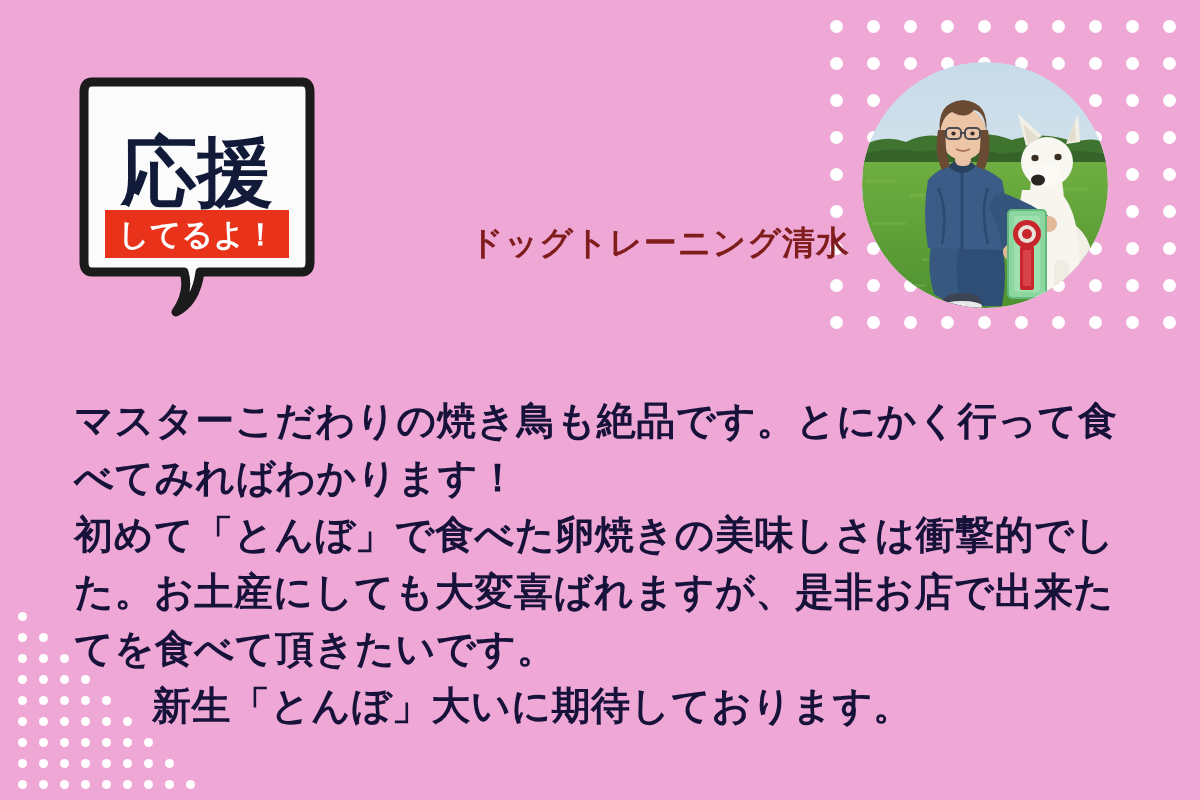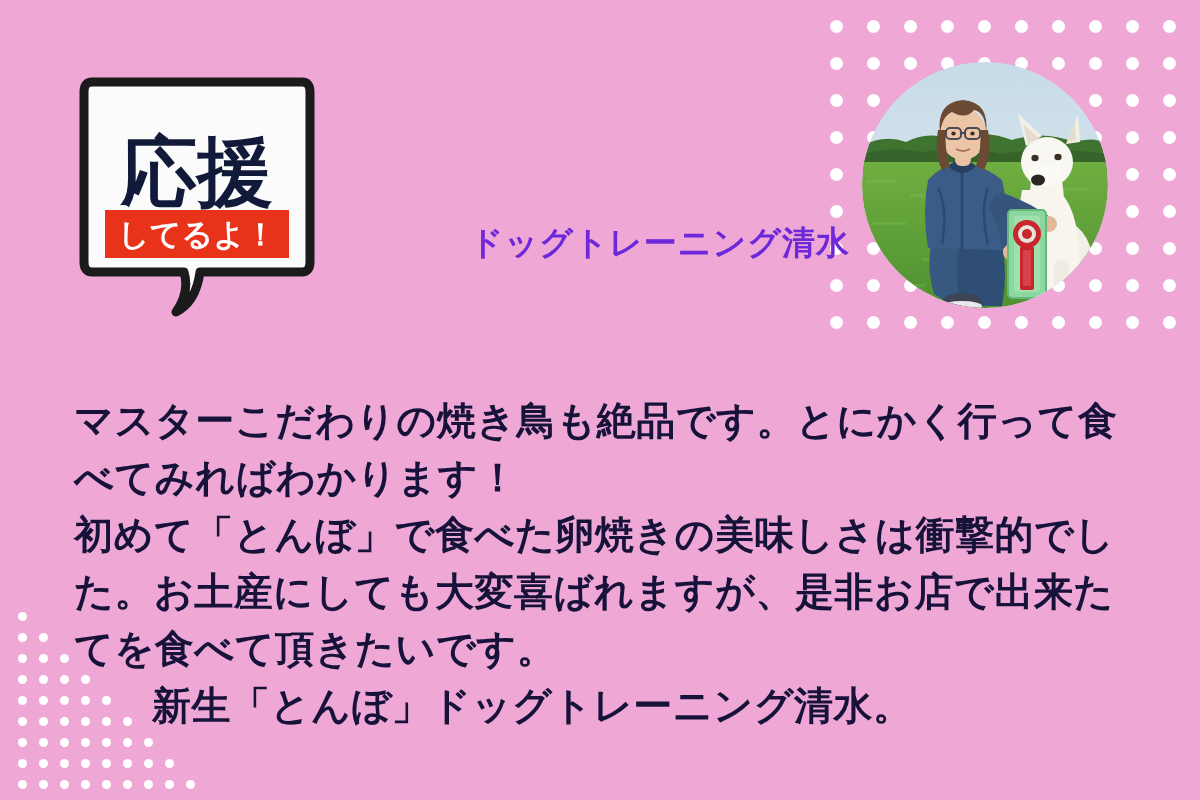--- a/index.html
+++ b/index.html
@@ -72,21 +72,21 @@
   }
 
   
   .titles {
     position: absolute;
     left: 330px;
     top: 222px;
     width: 520px;
     z-index: 3;
     text-align: right;
-    color: #6d28d9;
+    color: #7f1d1d;
   }
   .org-name {
     font-size: 33px;
     font-weight: 700;
     letter-spacing: 1px;
     line-height: 1.25;
     margin: 0;
     white-space: nowrap;
   }
   .person-line {
@@ -347,21 +347,21 @@
     </svg>
   </div>
 
   <div class="titles">
     <div class="org-name">ドッグトレーニング清水</div>
   </div>
 
   <div class="body-copy">
     <p>マスターこだわりの焼き鳥も絶品です。とにかく行って食べてみればわかります！</p>
     <p>初めて「とんぼ」で食べた卵焼きの美味しさは衝撃的でした。お土産にしても大変喜ばれますが、是非お店で出来たてを食べて頂きたいです。</p>
-    <p class="indented">新生「とんぼ」ドッグトレーニング清水。</p>
+    <p class="indented">新生「とんぼ」大いに期待しております。</p>
   </div>
 
   <div class="dots" id="dots-bottom-left">
       <div class="dot" style="left: 0px; top: 0px; width: 9px; height: 9px;"></div>
       <div class="dot" style="left: 0px; top: 21px; width: 9px; height: 9px;"></div>
       <div class="dot" style="left: 21px; top: 21px; width: 9px; height: 9px;"></div>
       <div class="dot" style="left: 0px; top: 42px; width: 9px; height: 9px;"></div>
       <div class="dot" style="left: 21px; top: 42px; width: 9px; height: 9px;"></div>
       <div class="dot" style="left: 42px; top: 42px; width: 9px; height: 9px;"></div>
       <div class="dot" style="left: 0px; top: 63px; width: 9px; height: 9px;"></div>

